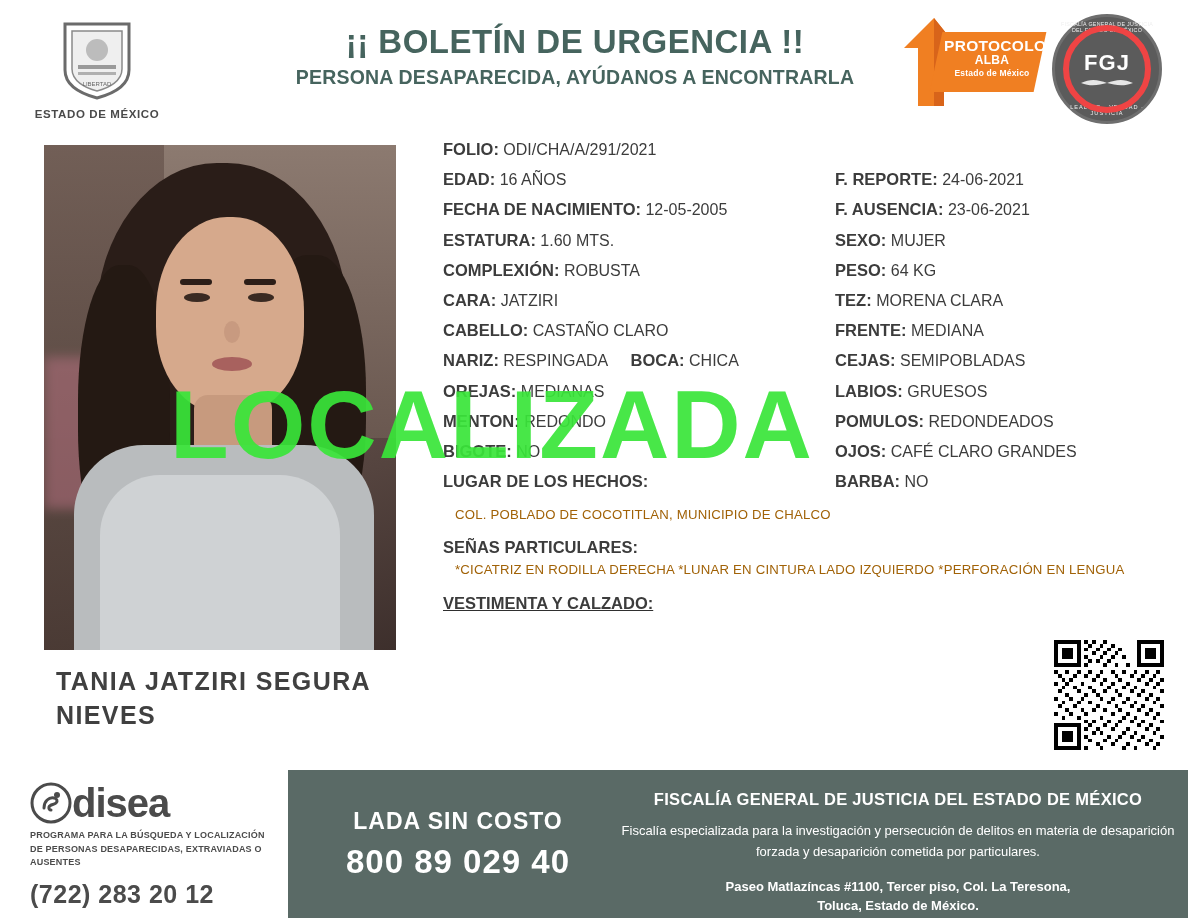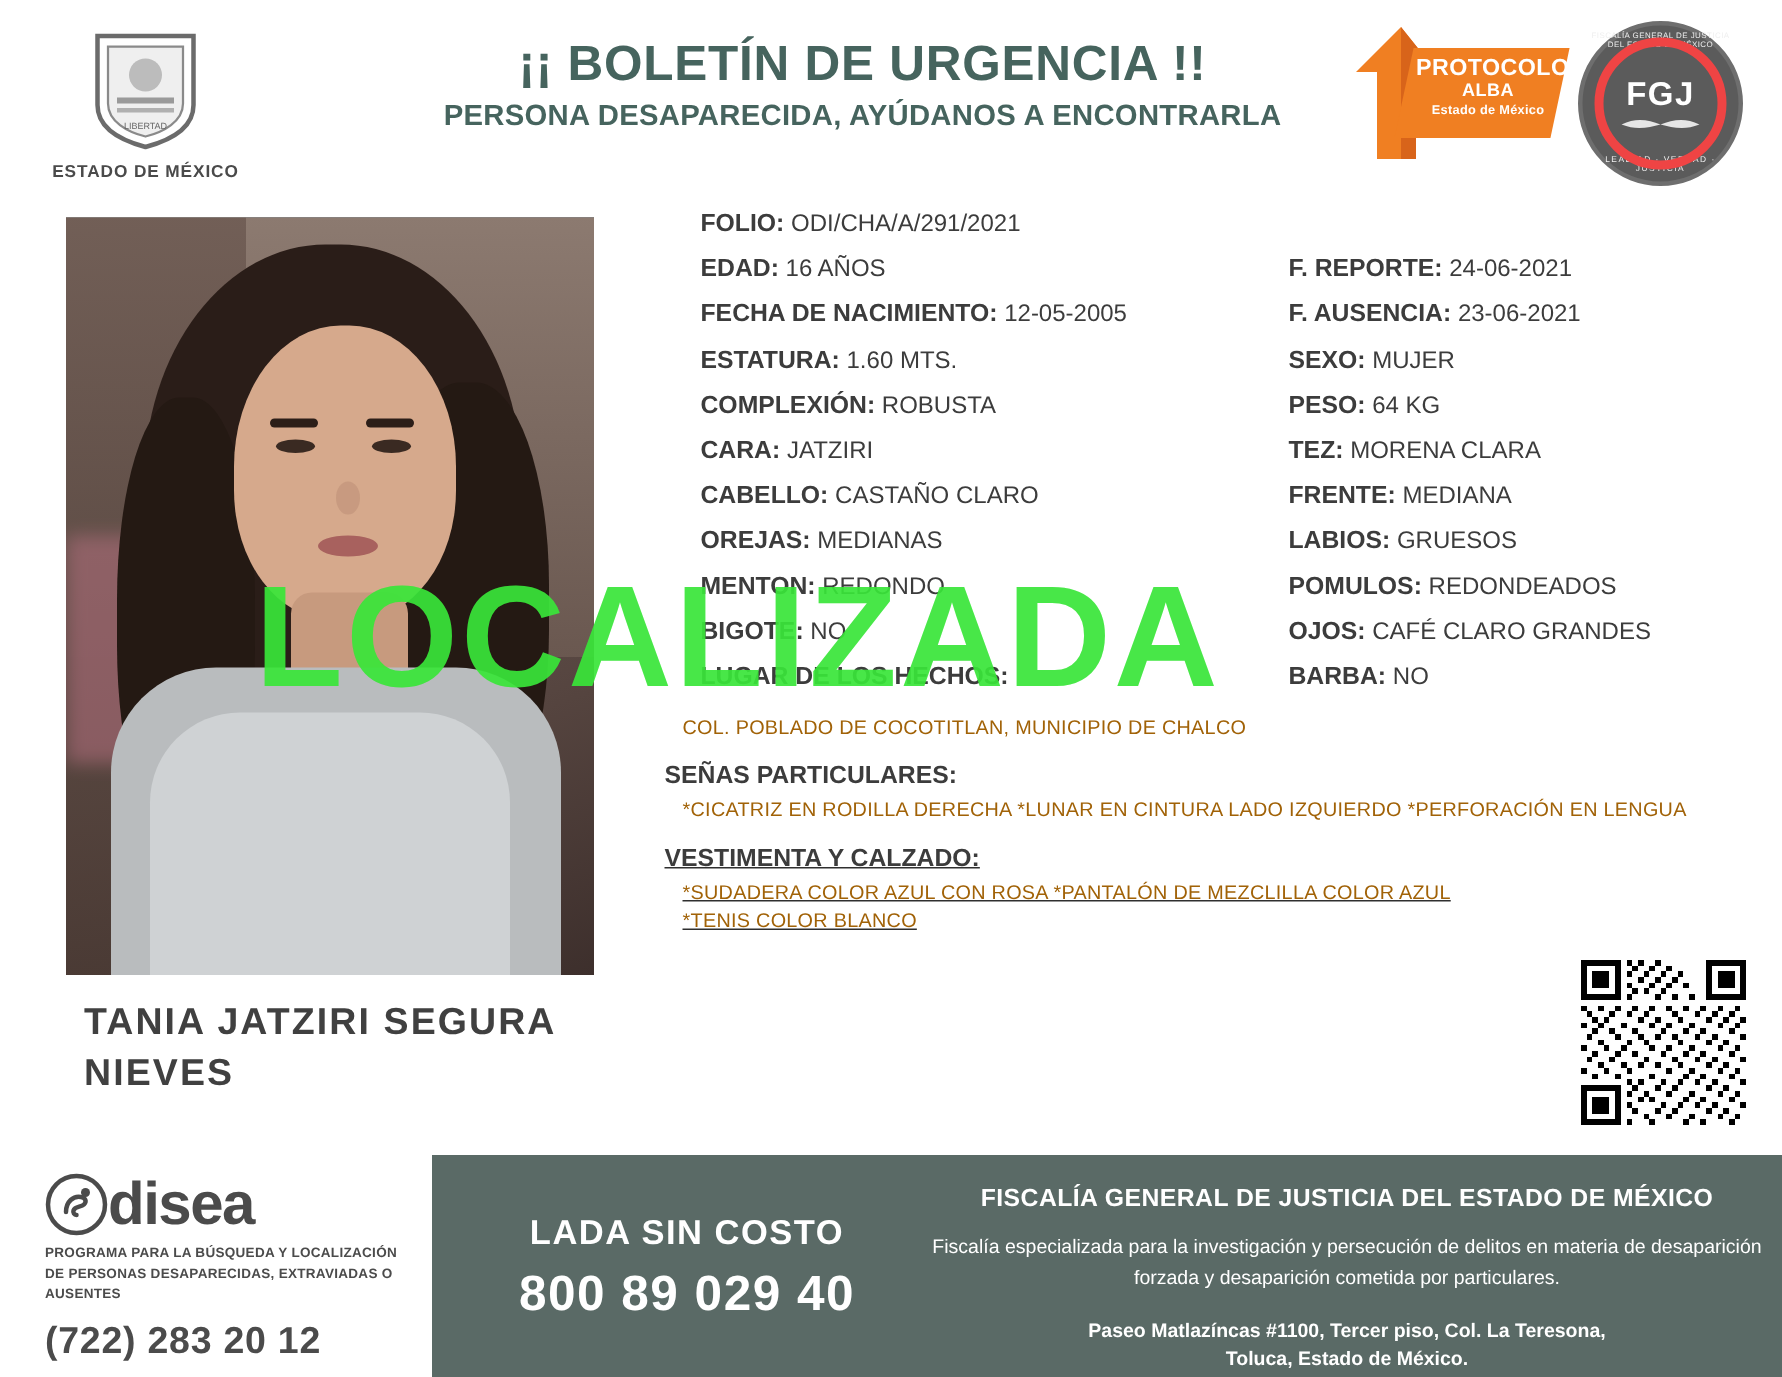--- a/index.html
+++ b/index.html
@@ -62,21 +62,21 @@
   .ph-brow-r{position:absolute;left:200px;top:134px;width:32px;height:6px;background:#2c1e18;border-radius:3px;}
   .ph-lips{position:absolute;left:168px;top:212px;width:40px;height:14px;background:#a8615e;border-radius:50%;}
   .ph-nose{position:absolute;left:180px;top:176px;width:16px;height:22px;background:#c2947a;border-radius:50%;opacity:.7;}
 
   .name{position:absolute;left:56px;top:665px;width:360px;font-size:25px;font-weight:bold;
     color:#404040;letter-spacing:1.4px;line-height:1.35;}
 
   
   .data{position:absolute;left:443px;top:140px;width:700px;}
   .row{position:relative;height:30.2px;}
-  .lbl{font-size:16.5px;font-weight:bold;color:#3c3c3c;margin-left:24px;}
+  .lbl{font-size:16.5px;font-weight:bold;color:#3c3c3c;}
   .val{font-size:16px;color:#3c3c3c;}
   .col-l{position:absolute;left:0;top:0;}
   .col-r{position:absolute;left:392px;top:0;}
   .indent{font-size:13.2px;color:#a16207;letter-spacing:.2px;}
   .blk{margin-top:2px;}
   .blk .hdr{font-size:16.5px;font-weight:bold;color:#3c3c3c;}
   .sub{margin-left:12px;margin-top:3px;line-height:1.45;}
 
   
   .localizada{
@@ -246,20 +246,33 @@
       <span class="col-l">
         <span class="lbl">CABELLO:</span>
         <span class="val">CASTAÑO CLARO</span>
       </span>
       <span class="col-r">
         <span class="lbl">FRENTE:</span>
         <span class="val">MEDIANA</span>
       </span>
     </div>
 
+    <div class="row">
+      <span class="col-l">
+        <span class="lbl">NARIZ:</span>
+        <span class="val">RESPINGADA</span>
+        &nbsp;&nbsp;&nbsp;
+        <span class="lbl">BOCA:</span>
+        <span class="val">CHICA</span>
+      </span>
+      <span class="col-r">
+        <span class="lbl">CEJAS:</span>
+        <span class="val">SEMIPOBLADAS</span>
+      </span>
+    </div>
 
     <div class="row">
       <span class="col-l">
         <span class="lbl">OREJAS:</span>
         <span class="val">MEDIANAS</span>
       </span>
       <span class="col-r">
         <span class="lbl">LABIOS:</span>
         <span class="val">GRUESOS</span>
       </span>
@@ -299,21 +312,20 @@
 
     <div class="sub indent">COL. POBLADO DE COCOTITLAN, MUNICIPIO DE CHALCO</div>
 
     <div class="blk" style="margin-top:14px;">
       <div class="hdr">SEÑAS PARTICULARES:</div>
       <div class="sub indent">*CICATRIZ EN RODILLA  DERECHA   *LUNAR EN CINTURA  LADO IZQUIERDO  *PERFORACIÓN EN LENGUA</div>
     </div>
 
     <div class="blk" style="margin-top:14px;text-decoration:underline;">
       <div class="hdr">VESTIMENTA Y CALZADO:</div>
-      <div class="sub indent" style="width:560px;">*SUDADERA COLOR AZUL CON ROSA  *PANTALÓN DE MEZCLILLA COLOR AZUL  *TENIS COLOR BLANCO</div>
     </div>
   </div>
 
   <div class="localizada">LOCALIZADA</div>
 
   <div class="qr">
     <svg viewBox="0 0 29 29" width="110" height="110" shape-rendering="crispEdges">
       <rect width="29" height="29" fill="#ffffff"></rect>
       <g fill="#000000">
         <rect x="0" y="0" width="7" height="1"></rect>

